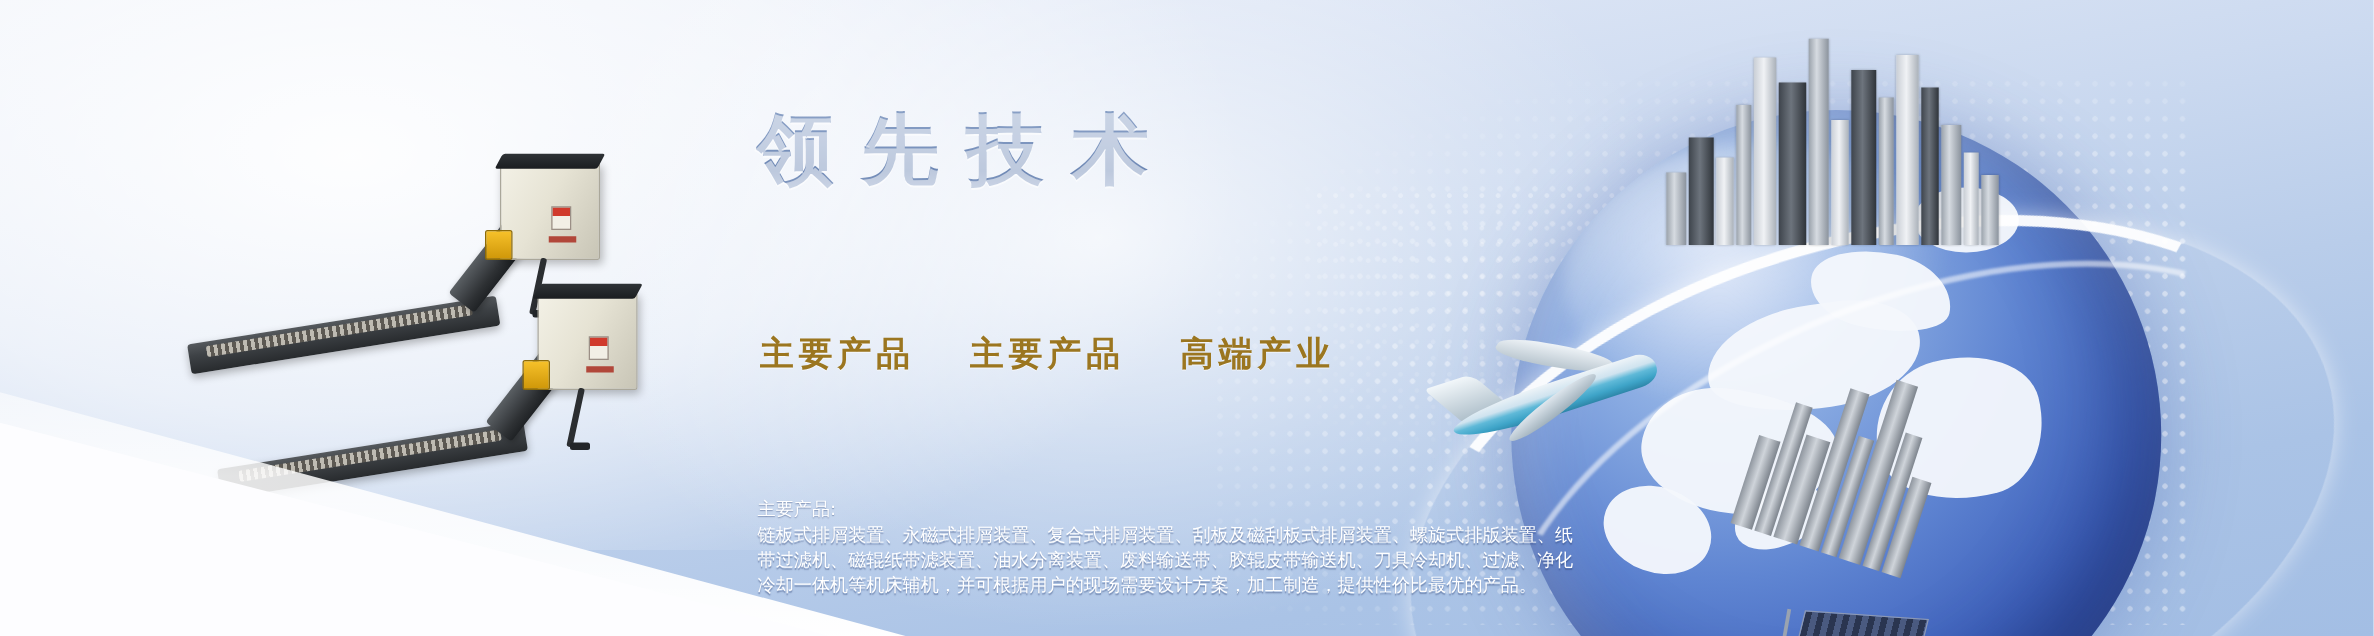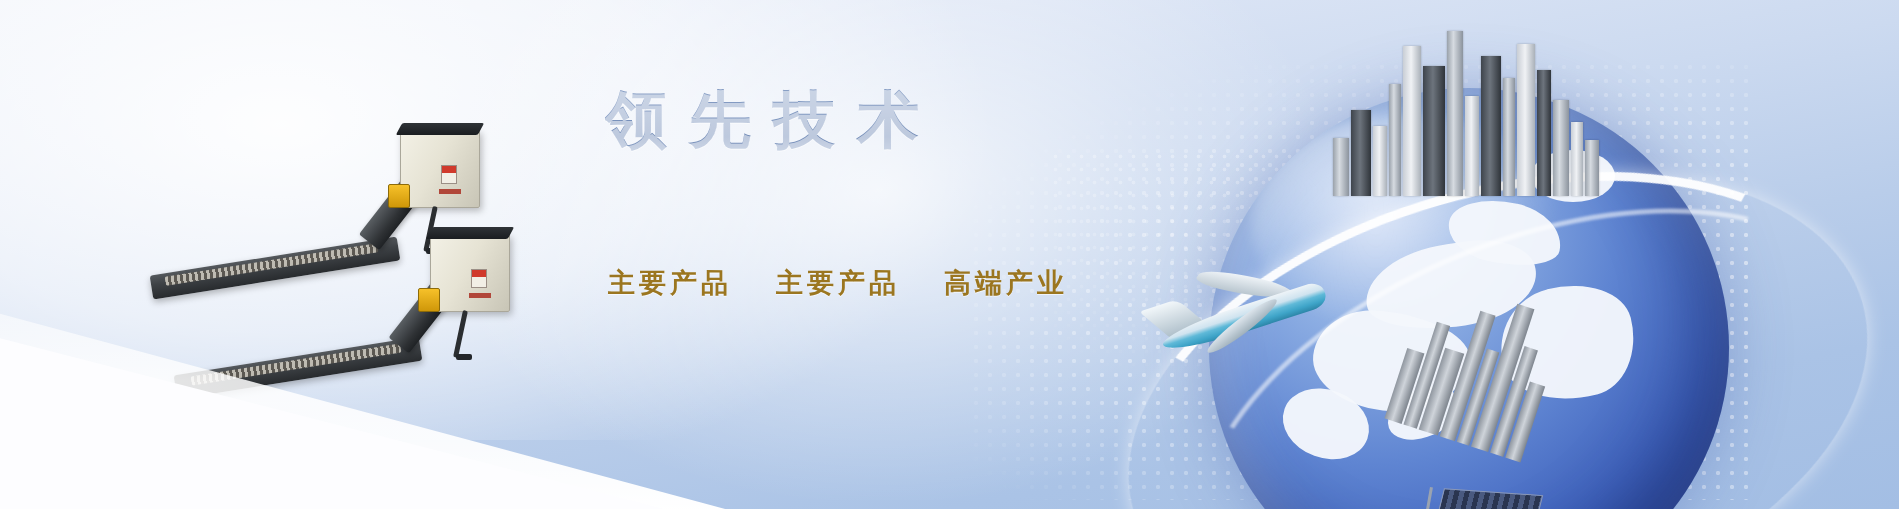--- a/index.html
+++ b/index.html
@@ -307,14 +307,18 @@
   <div class="wedge2"></div>
   <div class="wedge"></div>
 
   <div class="title-cn">领先技术</div>
 
 
   <div class="subline">
     <span>主要产品</span><span>主要产品</span><span>高端产业</span>
   </div>
 
+  <div class="desc">
+    <span class="lead">主要产品:</span>
+    <span class="body">链板式排屑装置、永磁式排屑装置、复合式排屑装置、刮板及磁刮板式排屑装置、螺旋式排版装置、纸带过滤机、磁辊纸带滤装置、油水分离装置、废料输送带、胶辊皮带输送机、刀具冷却机、过滤、净化冷却一体机等机床辅机，并可根据用户的现场需要设计方案，加工制造，提供性价比最优的产品。</span>
+  </div>
 
 </div>
 
 </body></html>

